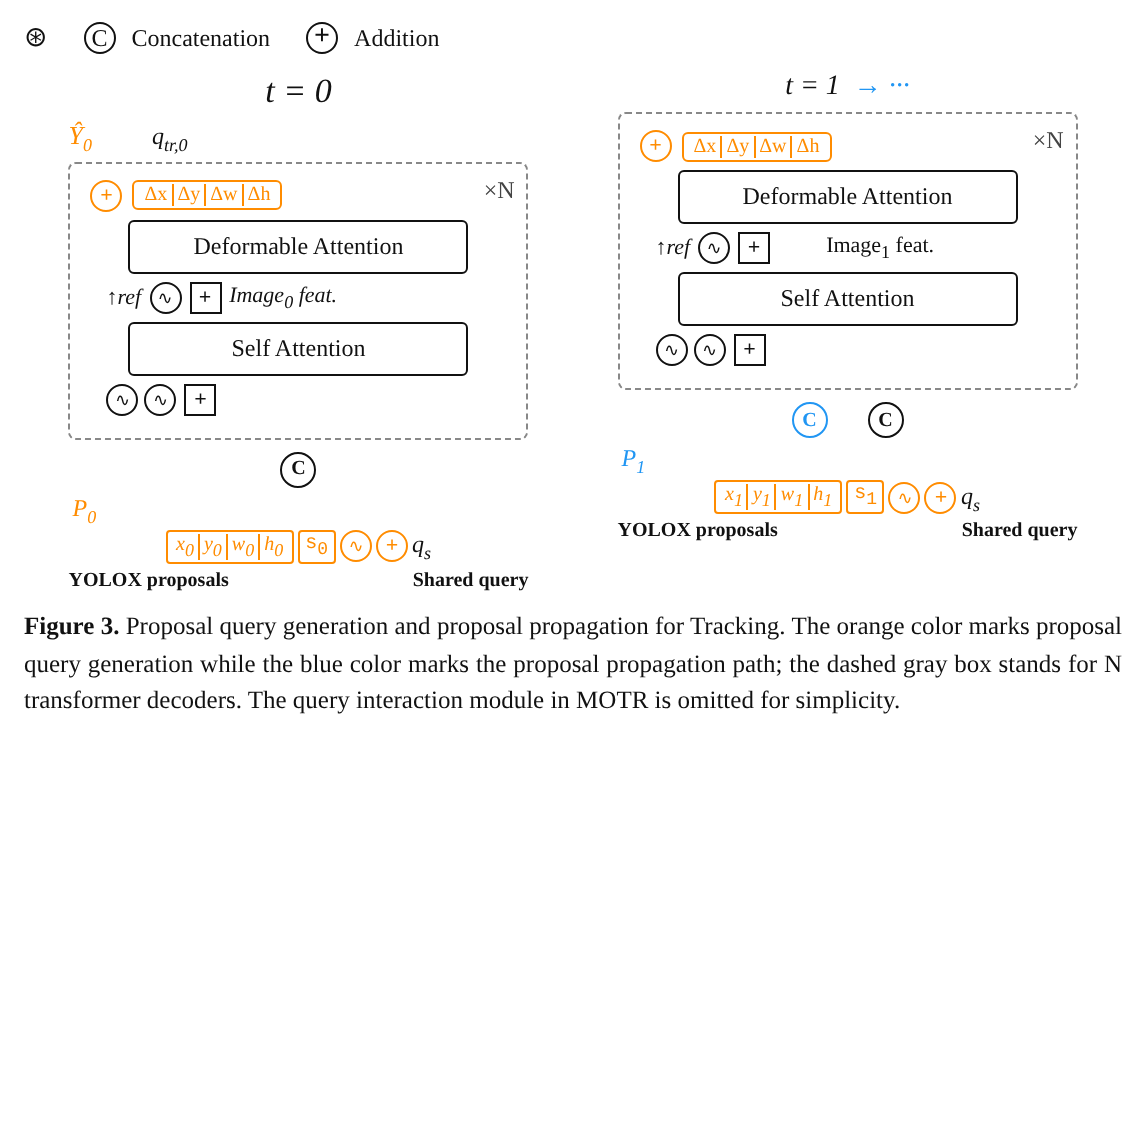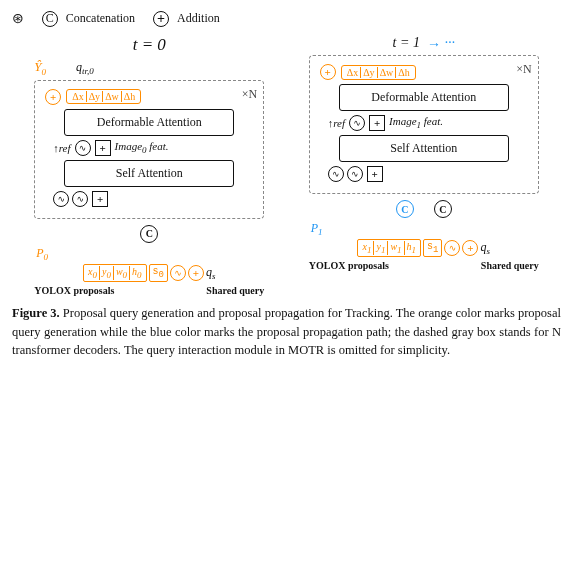--- a/index.html
+++ b/index.html
@@ -350,21 +350,21 @@
           </div>
 
           <div class="block">
             <span>Deformable Attention</span>
           </div>
 
           <div style="display:flex;align-items:center;gap:4px;margin:3px 0 3px 10px;">
             <span style="font-size:11px;font-style:italic;font-family:'Times New Roman',serif;">↑ref</span>
             <div class="sine-circle">∿</div>
             <div class="plus-sq">+</div>
-            <span style="font-size:11px;font-style:italic;font-family:'Times New Roman',serif;">Image<sub>1</sub> feat.</span>
+            <span style="font-size:11px;font-family:'Times New Roman',serif;margin-left:24px;">Image<sub>1</sub> feat.</span>
           </div>
 
           <div class="block">
             <span>Self Attention</span>
           </div>
 
           <div style="display:flex;align-items:center;gap:4px;margin:3px 0 3px 10px;">
             <div style="display:flex;gap:3px;align-items:center;">
               <div class="sine-circle">∿</div>
               <div class="sine-circle">∿</div>

